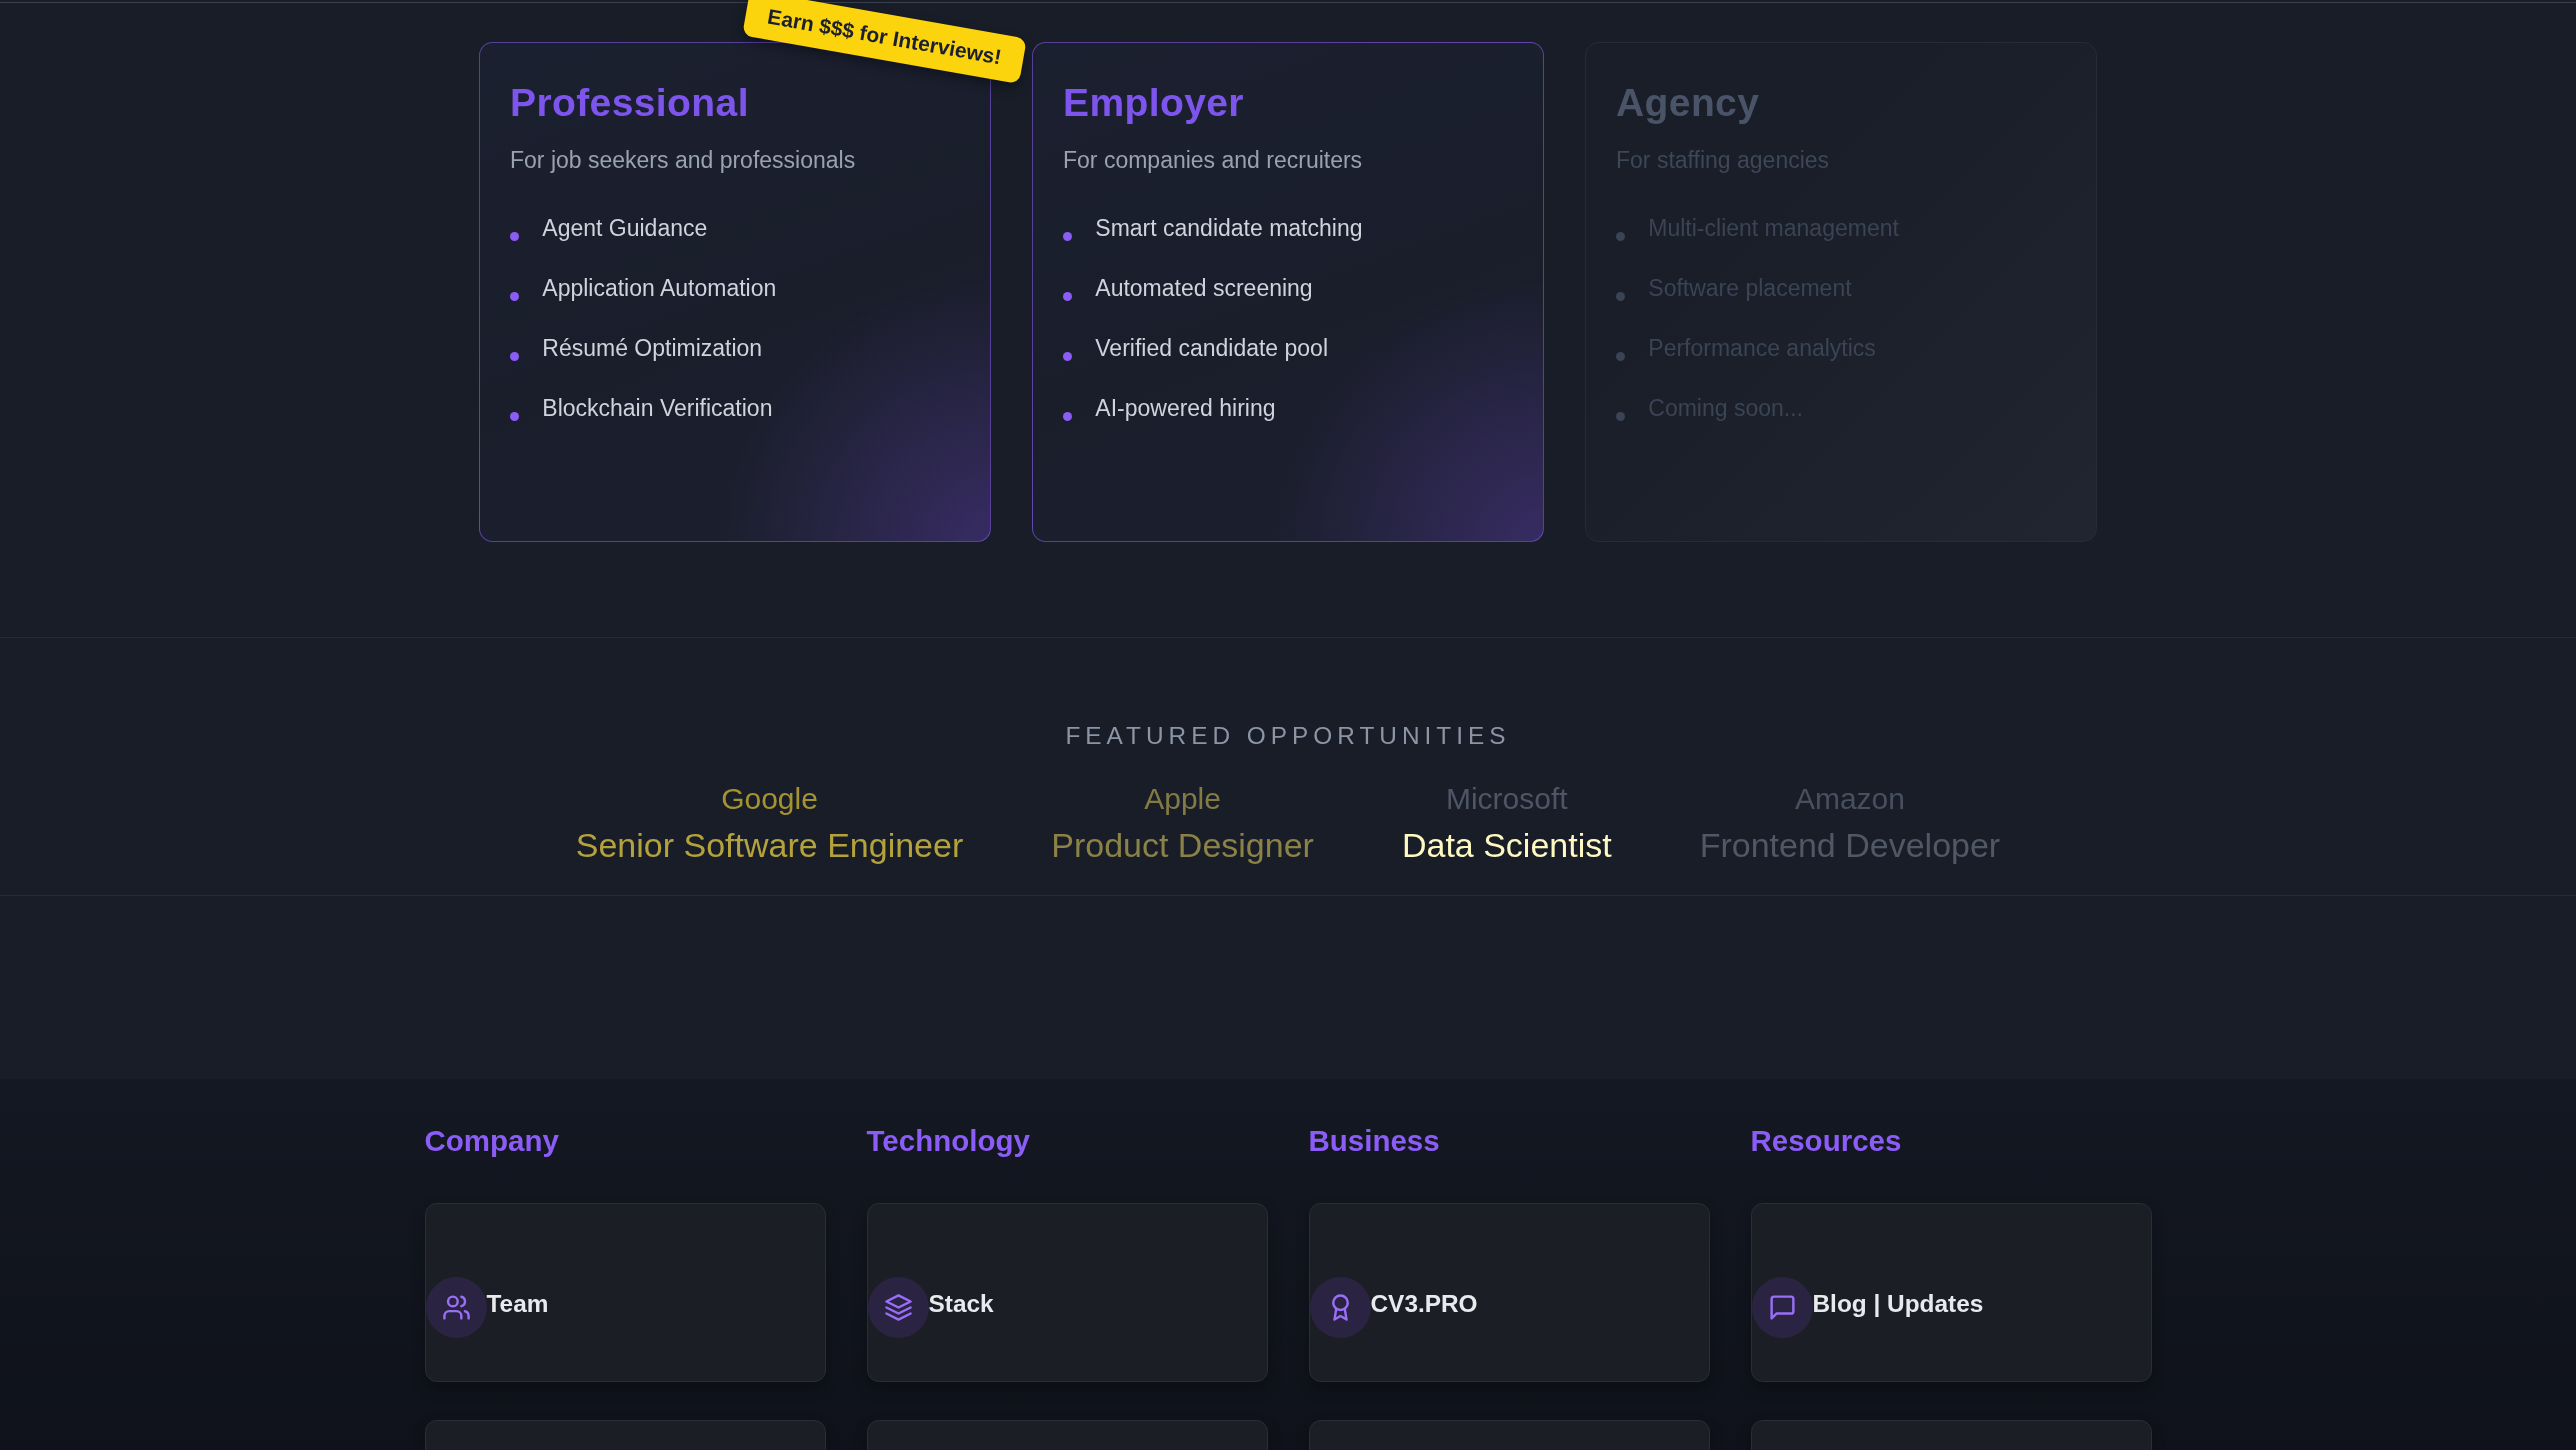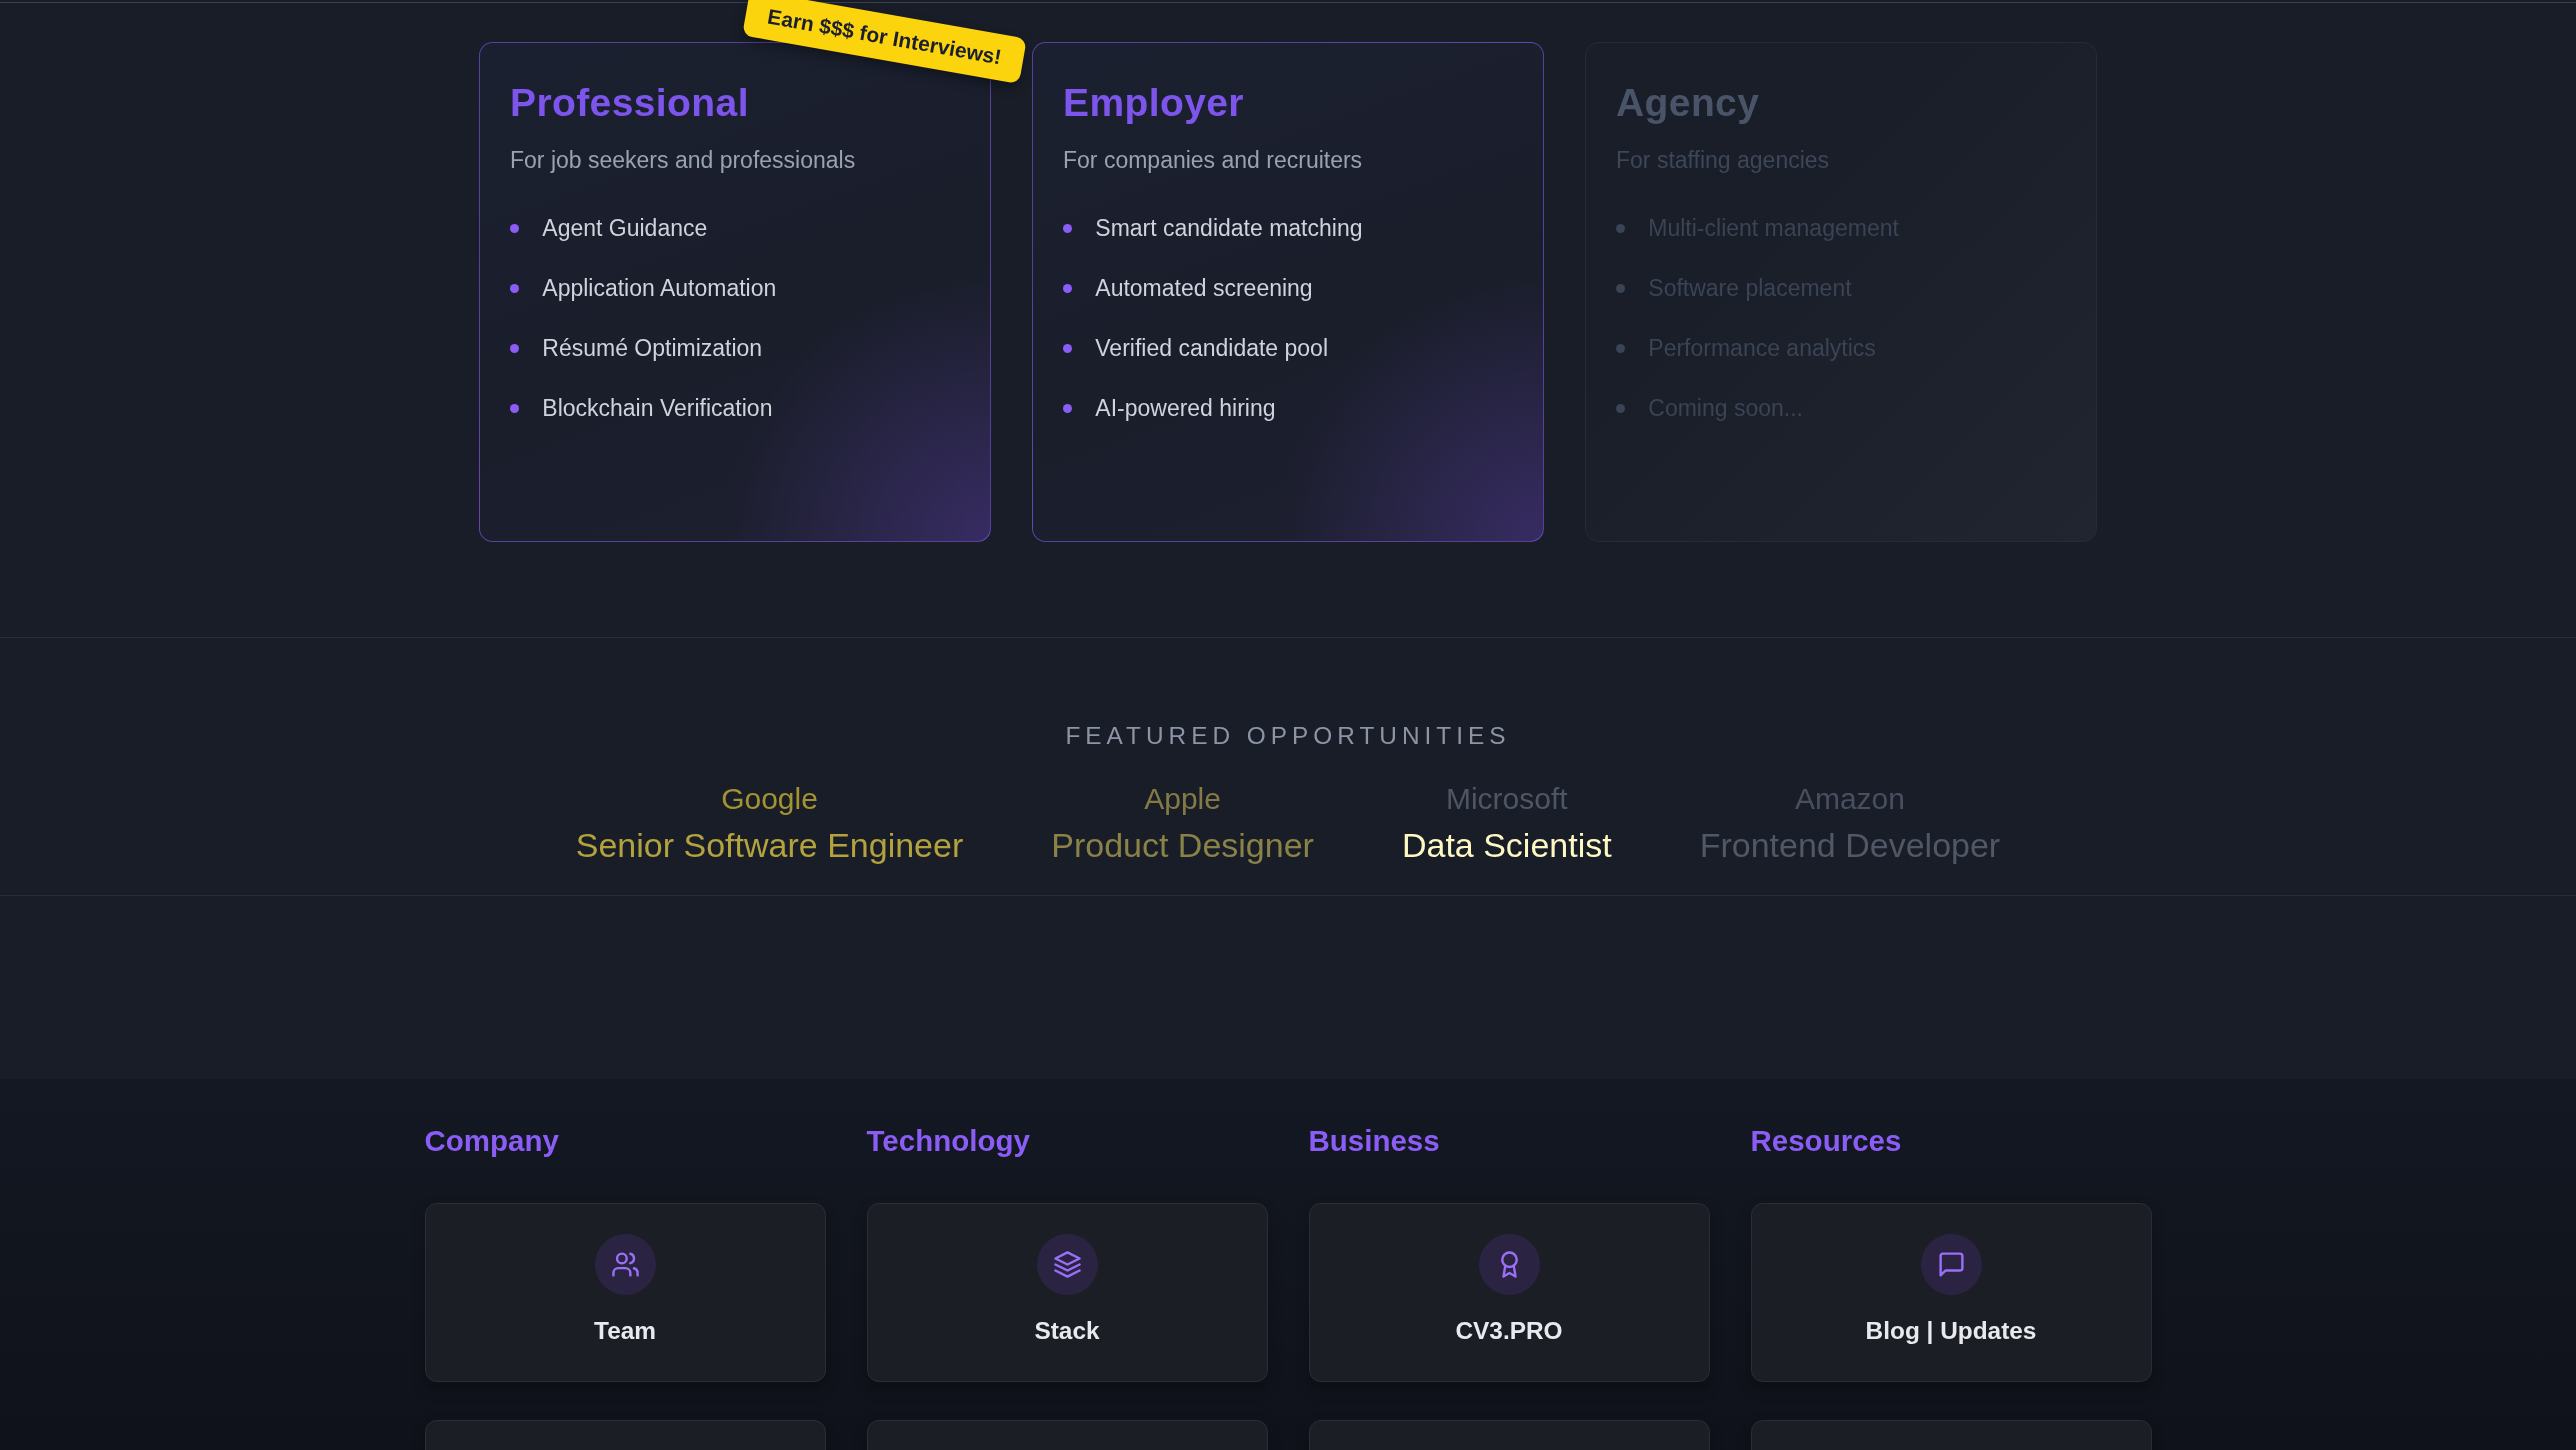--- a/index.html
+++ b/index.html
@@ -24,21 +24,21 @@
   }
   .plan.disabled{
     border-color:#252b38;cursor:default;
     background:linear-gradient(135deg,#191e29 35%,#21252f 100%);
   }
   .plan-title{font-size:39px;font-weight:bold;color:#7e55ec;letter-spacing:0.4px;line-height:45px;}
   .plan.disabled .plan-title{color:#4a5468;}
   .plan-subtitle{margin-top:22px;font-size:23px;line-height:27px;color:#99a2b1;}
   .plan.disabled .plan-subtitle{color:#3d4757;}
   .features{list-style:none;margin:42px 0 0 0;padding:0;}
-  .feature{display:flex;align-items:center;margin-bottom:35px;font-size:23px;line-height:25px;color:#ced3dc;}
+  .feature{display:flex;align-items:flex-end;margin-bottom:35px;font-size:23px;line-height:25px;color:#ced3dc;}
   .plan.disabled .feature{color:#3a4454;}
   .dot{width:9.3px;height:9.3px;border-radius:50%;background:#8b5cf6;margin-right:23px;flex:none;}
   .plan.disabled .dot{background:#3a4454;}
 
   .badge{
     position:absolute;left:744px;top:13.5px;transform:rotate(10deg);
     background:#fcd40e;color:#1b1f2e;font-weight:bold;font-size:21px;
     padding:11px 22px;border-radius:10px;white-space:nowrap;
     box-shadow:0 5px 11.8px rgba(0,0,0,.35);
   }
@@ -60,21 +60,21 @@
     position:absolute;top:1079px;left:0;width:100%;height:371px;
     background:linear-gradient(180deg,#141822 0%,#0f121a 100%);
   }
   .footer-inner{
     width:1727px;margin:0 auto;padding-top:45px;
     display:grid;grid-template-columns:repeat(4,1fr);column-gap:41px;
   }
   .footer-heading{font-size:29.5px;font-weight:bold;color:#8b5cf6;line-height:34px;margin-bottom:45px;}
   .footer-card{
     height:177px;border-radius:11.8px;background:#1b1e25;border:0.8px solid #2a2e36;
-    display:flex;flex-direction:column;align-items:center;margin-bottom:38px;cursor:pointer;
+    display:flex;flex-direction:row;align-items:center;margin-bottom:38px;cursor:pointer;
     box-shadow:0 6.7px 13.5px rgba(0,0,0,.25);
   }
   .icon-circle{
     margin-top:30px;width:61px;height:61px;border-radius:50%;background:#2b2342;
     display:flex;align-items:center;justify-content:center;flex:none;
   }
   .icon-circle svg{width:29px;height:29px;stroke:#9a6ff8;fill:none;stroke-width:2;stroke-linecap:round;stroke-linejoin:round;}
   .footer-card-label{margin-top:22px;font-size:24.4px;font-weight:bold;color:#e8eaee;white-space:nowrap;}
 </style>
 </head>

